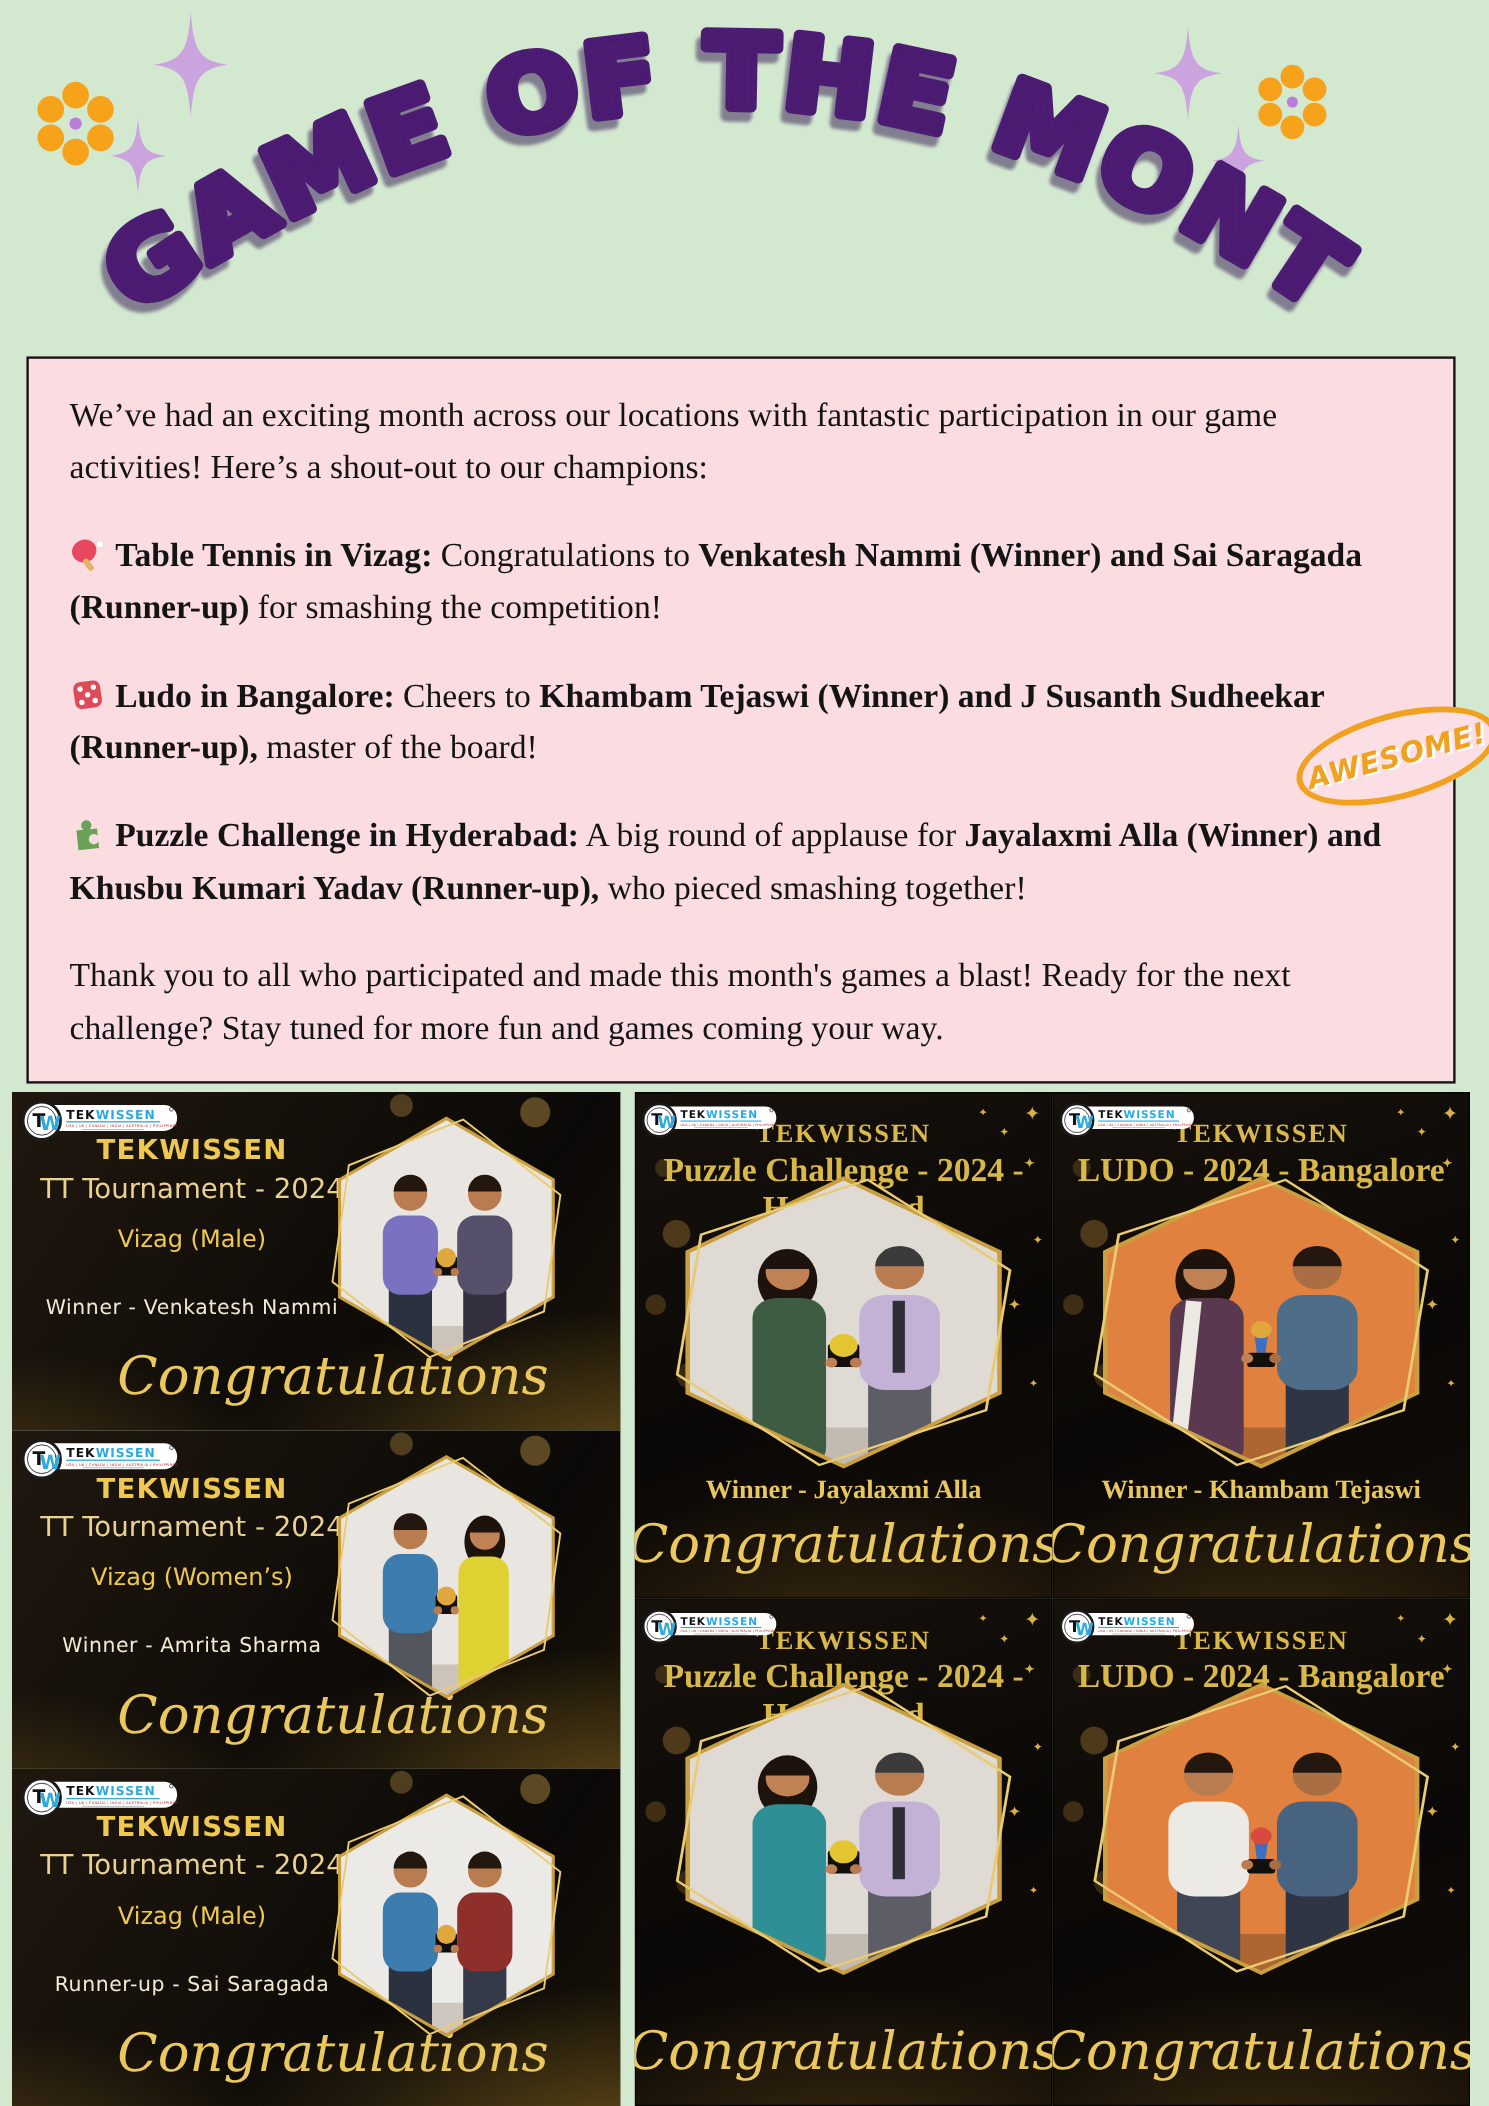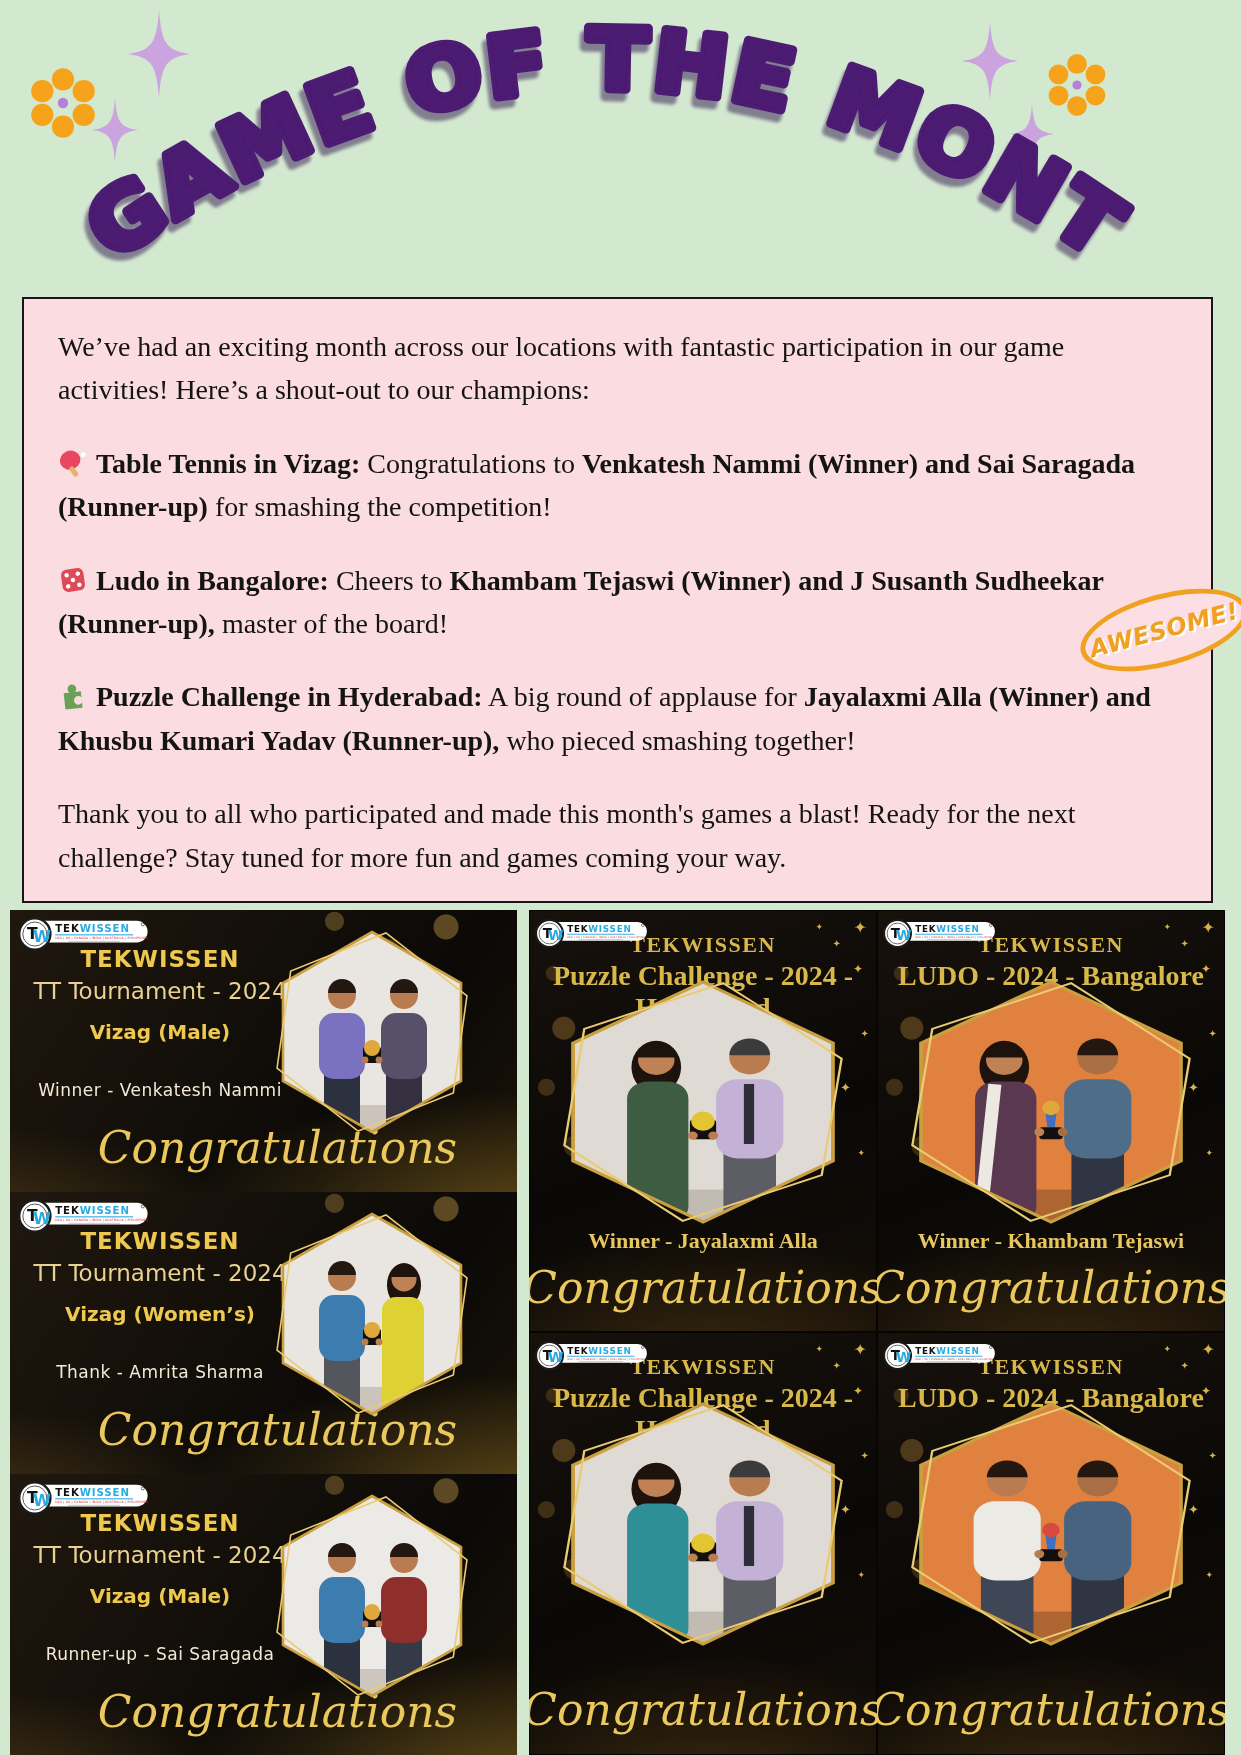--- a/index.html
+++ b/index.html
@@ -54,21 +54,21 @@
     box-shadow:inset 0 0 0 1px #060504;}
 
   .logo-slot{position:absolute;left:8px;top:6px;width:132px;height:36px;z-index:3;}
   .card-r .logo-slot{left:6px;top:8px;width:114px;height:31px;}
   .logo-slot svg{width:100%;height:100%;}
 
   .lc-org,.lc-event,.lc-cat,.lc-result{position:absolute;left:0;width:300px;text-align:center;
         font-family:"DejaVu Sans",sans-serif;}
   .lc-org{top:36px;font-size:23px;font-weight:700;color:#eec84f;letter-spacing:1px;}
   .lc-event{top:68px;font-size:23px;color:#e9d191;}
-  .lc-cat{top:110px;font-size:20px;font-weight:700;color:#eec84f;}
+  .lc-cat{top:110px;font-size:20px;font-weight:400;color:#eec84f;}
   .lc-result{top:170px;font-size:17px;color:#f3ead6;letter-spacing:.5px;}
   .lc-congrats{position:absolute;left:40px;top:212px;width:455px;text-align:center;
         font-family:"DejaVu Serif",serif;font-style:italic;font-size:44px;color:#eac85e;white-space:nowrap;}
 
   .rc-org,.rc-event,.rc-result{position:absolute;left:0;width:100%;text-align:center;
         font-family:"Liberation Serif",serif;font-weight:700;color:#d9b84a;}
   .rc-org{top:22px;font-size:22px;letter-spacing:1.5px;}
   .rc-event{top:50px;font-size:28px;}
   .rc-result{top:318px;font-size:22px;color:#e8c75f;text-align:center;}
   .rc-congrats{position:absolute;left:-8px;top:352px;width:364px;text-align:center;
@@ -249,21 +249,21 @@
     <text x="62" y="25" font-family="DejaVu Sans, sans-serif" font-weight="bold" font-size="17" letter-spacing="1.5"><tspan fill="#111111">TEK</tspan><tspan fill="#29abe2">WISSEN</tspan></text>
     <circle cx="208" cy="12" r="2.6" fill="none" stroke="#111" stroke-width="1"></circle>
     <rect x="62" y="28.5" width="130" height="1.8" fill="#29abe2"></rect>
     <text x="62" y="37" font-family="DejaVu Sans, sans-serif" font-size="5" fill="#c0272d" letter-spacing="0.4">USA | UK | CANADA | INDIA | AUSTRALIA | PHILIPPINES</text>
     <rect x="84" y="39.5" width="86" height="0.9" fill="#9a9a9a"></rect>
   </svg>
 </div>
     <div class="lc-org">TEKWISSEN</div>
     <div class="lc-event">TT Tournament - 2024</div>
     <div class="lc-cat">Vizag (Women’s)</div>
-    <div class="lc-result">Thank - Amrita Sharma</div>
+    <div class="lc-result">Winner - Amrita Sharma</div>
     <div class="lc-congrats">Congratulations</div>
     <svg class="photo-l" viewBox="0 0 200 210">
       <defs>
           <clipPath id="hx2">
             <polygon points="100,5 189,56 189,154 100,205 11,154 11,56"></polygon>
           </clipPath>
         </defs>
       <g clip-path="url(#hx2)">
         <rect width="200" height="210" fill="#e9e6e1"></rect>
           <rect y="178" width="200" height="32" fill="#a89c8d" opacity=".45"></rect>

